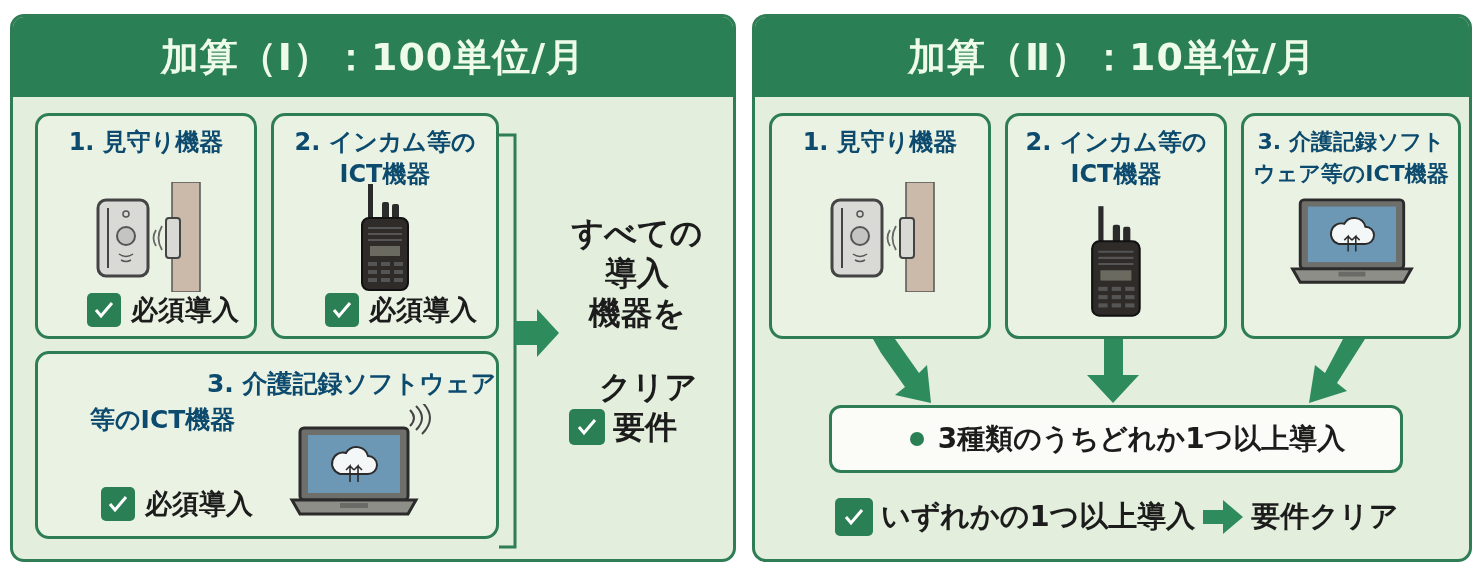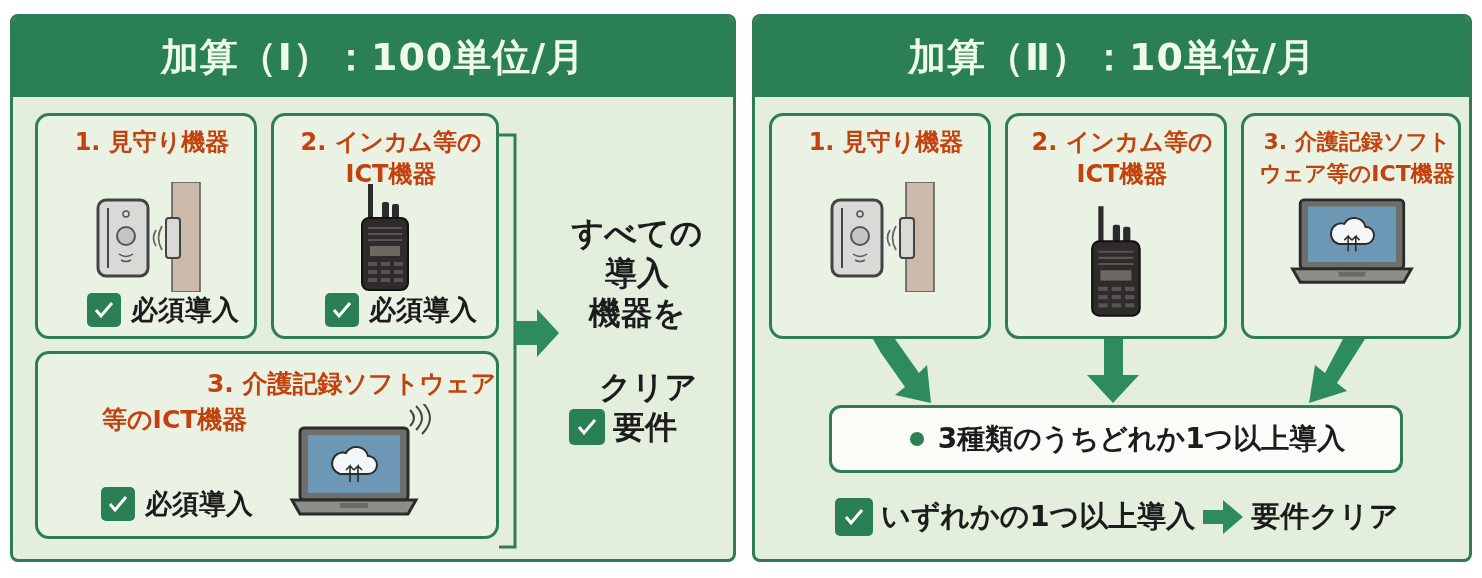--- a/index.html
+++ b/index.html
@@ -1,25 +1,25 @@
 <!DOCTYPE html>
 <html><head>
 <meta charset="utf-8">
 <style>
   * { box-sizing: border-box; margin: 0; padding: 0; }
   html, body { width: 1482px; height: 578px; background: #ffffff; overflow: hidden; }
   body { font-family: "DejaVu Sans", "Liberation Sans", sans-serif; color: #1c1c1c; position: relative; }
 
-  .panel { position: absolute; top: 14px; height: 548px; border: 3px solid #2e7d55; border-radius: 8px; background: #e3efdc; overflow: hidden; }
+  .panel { position: absolute; top: 14px; height: 548px; border: 3px solid #2e7d55; border-radius: 14px; background: #e3efdc; overflow: hidden; }
   #panel1 { left: 10px; width: 726px; }
   #panel2 { left: 752px; width: 720px; }
   .panel-header { height: 80px; background: #2a7f55; color: #eefbe9; font-weight: bold; font-size: 38px; display: flex; align-items: center; justify-content: center; letter-spacing: 1px; }
 
   .card { position: absolute; border: 3px solid #2e7d55; border-radius: 14px; background: #eaf3e3; }
-  .card-title { position: absolute; left: 0; right: 0; text-align: center; font-weight: bold; font-size: 24px; line-height: 32px; color: #c2410c; margin-left: 12px; }
+  .card-title { position: absolute; left: 0; right: 0; text-align: center; font-weight: bold; font-size: 24px; line-height: 32px; color: #0c4a6e; }
 
   .req { position: absolute; display: flex; align-items: center; gap: 10px; font-weight: bold; font-size: 27px; color: #1c1c1c; padding-left: 27px; }
   .chk { width: 34px; height: 34px; background: #2a7f55; border-radius: 5px; display: flex; align-items: center; justify-content: center; flex-shrink: 0; }
   .chk svg { width: 24px; height: 24px; }
 
   .icon { position: absolute; }
 </style>
 </head>
 <body>
 

